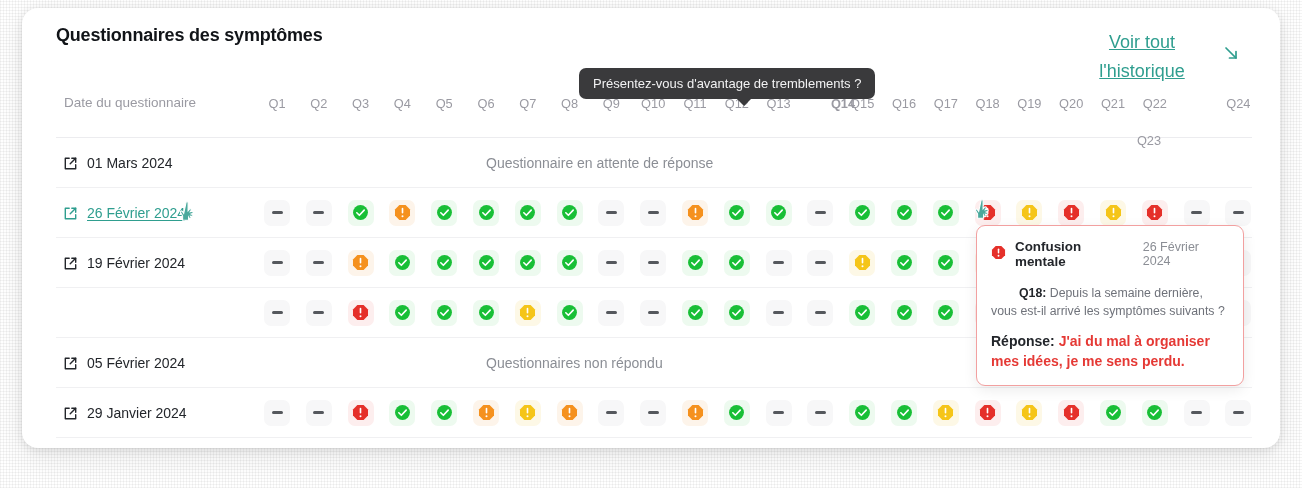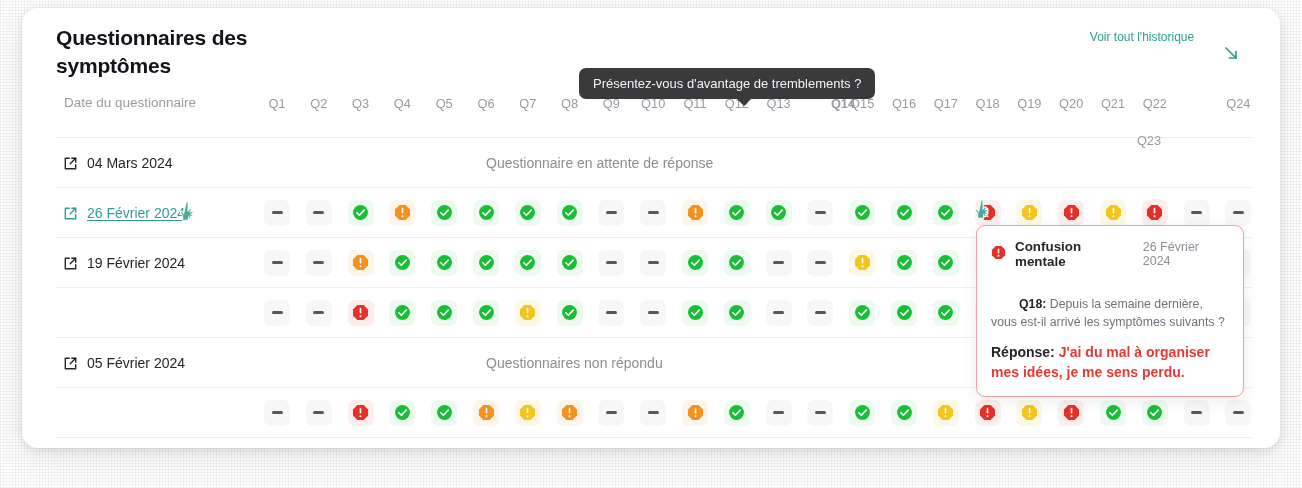--- a/index.html
+++ b/index.html
@@ -27,29 +27,29 @@
     background: #ffffff;
     border-radius: 16px;
     box-shadow: 0 2px 10px rgba(0,0,0,0.10), 0 10px 30px rgba(0,0,0,0.07);
     overflow: visible;
   }
 
   
   .title {
     position: absolute; left: 34px; top: 16px;
     width: 300px;
-    font-size: 21px; font-weight: 700; color: #111418;
+    font-size: 18px; font-weight: 700; color: #111418;
     line-height: 1.33;
     letter-spacing: -0.2px;
   }
   .history-link {
     position: absolute; right: 78px; top: 20px;
     width: 120px; text-align: center;
-    font-size: 12px; color: #2f9e8f;
-    line-height: 1.62; cursor: pointer;
+    font-size: 18px; color: #2f9e8f;
+    line-height: 1.62; cursor: pointer; text-decoration: underline;
   }
   .history-arrow {
     position: absolute; right: 40px; top: 36px;
     width: 18px; height: 18px; color: #2f9e8f;
   }
 
   
   .tbl { position: absolute; left: 34px; top: 78px; width: 1196px; }
   .hdr { position: relative; height: 52px; border-bottom: 1px solid #ececef; }
   .hdr-datecol {
@@ -121,21 +121,21 @@
   .popup {
     position: absolute; left: 954px; top: 217px;
     width: 268px;
     background: #ffffff;
     border: 1px solid #f2a0a0;
     border-radius: 9px;
     padding: 13px 14px 14px 14px;
     box-shadow: 0 4px 14px rgba(0,0,0,0.08);
     z-index: 50;
   }
-  .popup-head { display: flex; align-items: center; gap: 9px; margin-bottom: 27px; }
+  .popup-head { display: flex; align-items: center; gap: 9px; margin-bottom: 16px; }
   .popup-title { font-size: 13.4px; font-weight: 700; color: #23262b; }
   .popup-date { font-size: 12.5px; color: #8b8e95; }
   .popup-q { font-size: 12.3px; color: #6f727a; line-height: 1.45; margin-bottom: 10px; }
   .popup-q b { color: #23262b; font-weight: 700; margin-left: 28px; }
   .popup-a { font-size: 14px; color: #e53935; line-height: 1.45; font-weight: 600; }
   .popup-a b { color: #23262b; font-weight: 700; }
 
   
   .cursor { position: absolute; width: 20px; height: 24px; z-index: 60; }
 </style>
@@ -187,21 +187,21 @@
           <div class="qcol" style="left: 1161.4px;">Q24</div>
         </div>
       <div id="rows-host">
           <div class="row">
             <div class="datecell">
               <span class="ext-icon"><svg viewBox="0 0 14 14" fill="none" stroke="currentColor" stroke-width="1.5" stroke-linecap="round" stroke-linejoin="round">
                   <path d="M5.6 1.4 H1.4 V12.6 H12.6 V8.4"></path>
                   <path d="M8.4 1.4 H12.6 V5.6"></path>
                   <path d="M12.6 1.4 L6.7 7.3"></path>
                 </svg></span>
-              <span class="dt">04 Mars 2024</span>
+              <span class="dt">01 Mars 2024</span>
             </div>
             <div class="msg">Questionnaire en attente de réponse</div>
           </div>
           <div class="row">
             <div class="datecell hovered">
               <span class="ext-icon"><svg viewBox="0 0 14 14" fill="none" stroke="currentColor" stroke-width="1.5" stroke-linecap="round" stroke-linejoin="round">
                   <path d="M5.6 1.4 H1.4 V12.6 H12.6 V8.4"></path>
                   <path d="M8.4 1.4 H12.6 V5.6"></path>
                   <path d="M12.6 1.4 L6.7 7.3"></path>
                 </svg></span>
@@ -699,20 +699,28 @@
               <span class="ext-icon"><svg viewBox="0 0 14 14" fill="none" stroke="currentColor" stroke-width="1.5" stroke-linecap="round" stroke-linejoin="round">
                   <path d="M5.6 1.4 H1.4 V12.6 H12.6 V8.4"></path>
                   <path d="M8.4 1.4 H12.6 V5.6"></path>
                   <path d="M12.6 1.4 L6.7 7.3"></path>
                 </svg></span>
               <span class="dt">05 Février 2024</span>
             </div>
             <div class="msg">Questionnaires non répondu</div>
           </div>
           <div class="row">
+            <div class="datecell">
+              <span class="ext-icon"><svg viewBox="0 0 14 14" fill="none" stroke="currentColor" stroke-width="1.5" stroke-linecap="round" stroke-linejoin="round">
+                  <path d="M5.6 1.4 H1.4 V12.6 H12.6 V8.4"></path>
+                  <path d="M8.4 1.4 H12.6 V5.6"></path>
+                  <path d="M12.6 1.4 L6.7 7.3"></path>
+                </svg></span>
+              <span class="dt">29 Janvier 2024</span>
+            </div>
             <div class="cell c-na" style="left: 208px;">
               <span class="dash"></span>
             </div>
             <div class="cell c-na" style="left: 249.8px;">
               <span class="dash"></span>
             </div>
             <div class="cell c-bad" style="left: 291.6px;">
               <span>
                 <svg width="17" height="17" viewBox="0 0 24 24">
                   <path d="M7.6 1.4 h8.8 L22.6 7.6 v8.8 L16.4 22.6 h-8.8 L1.4 16.4 v-8.8 Z" fill="#e5302a"></path>

